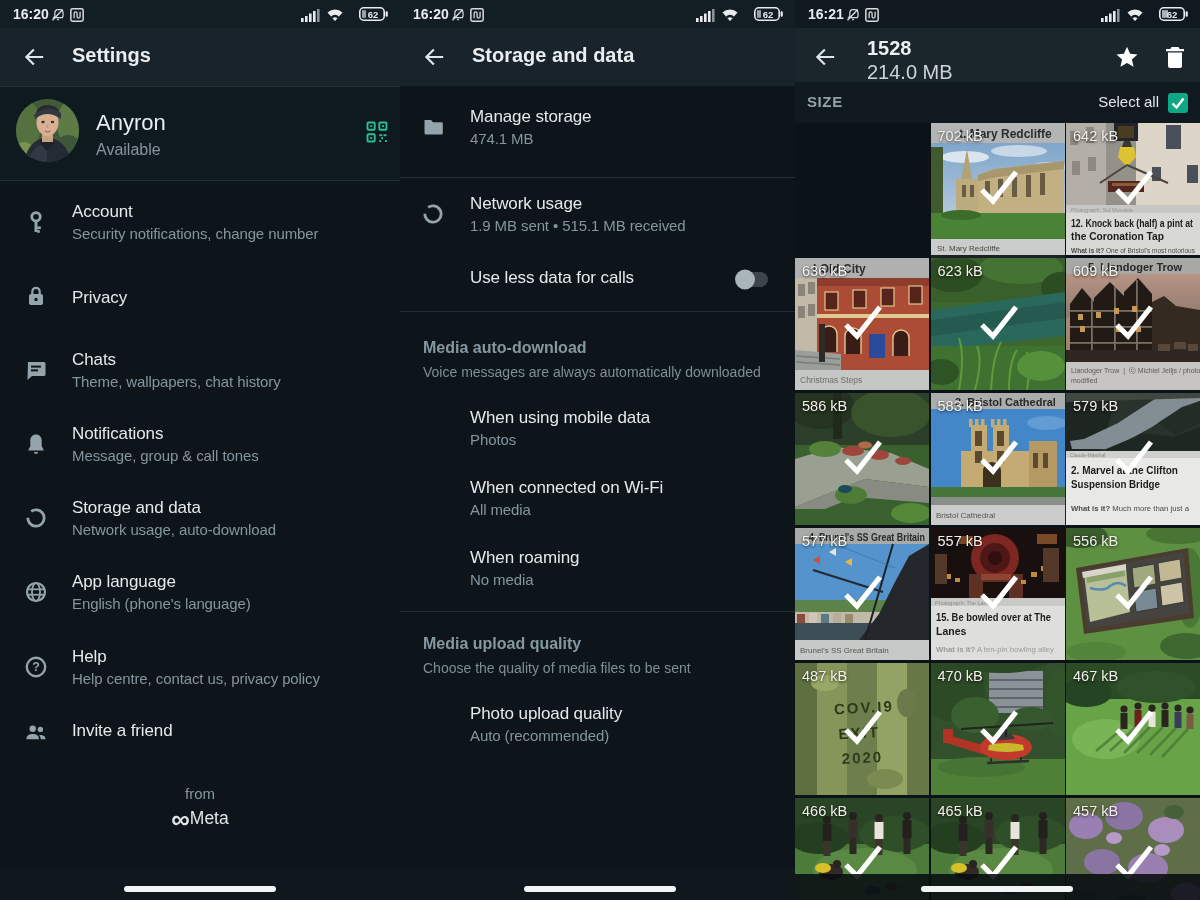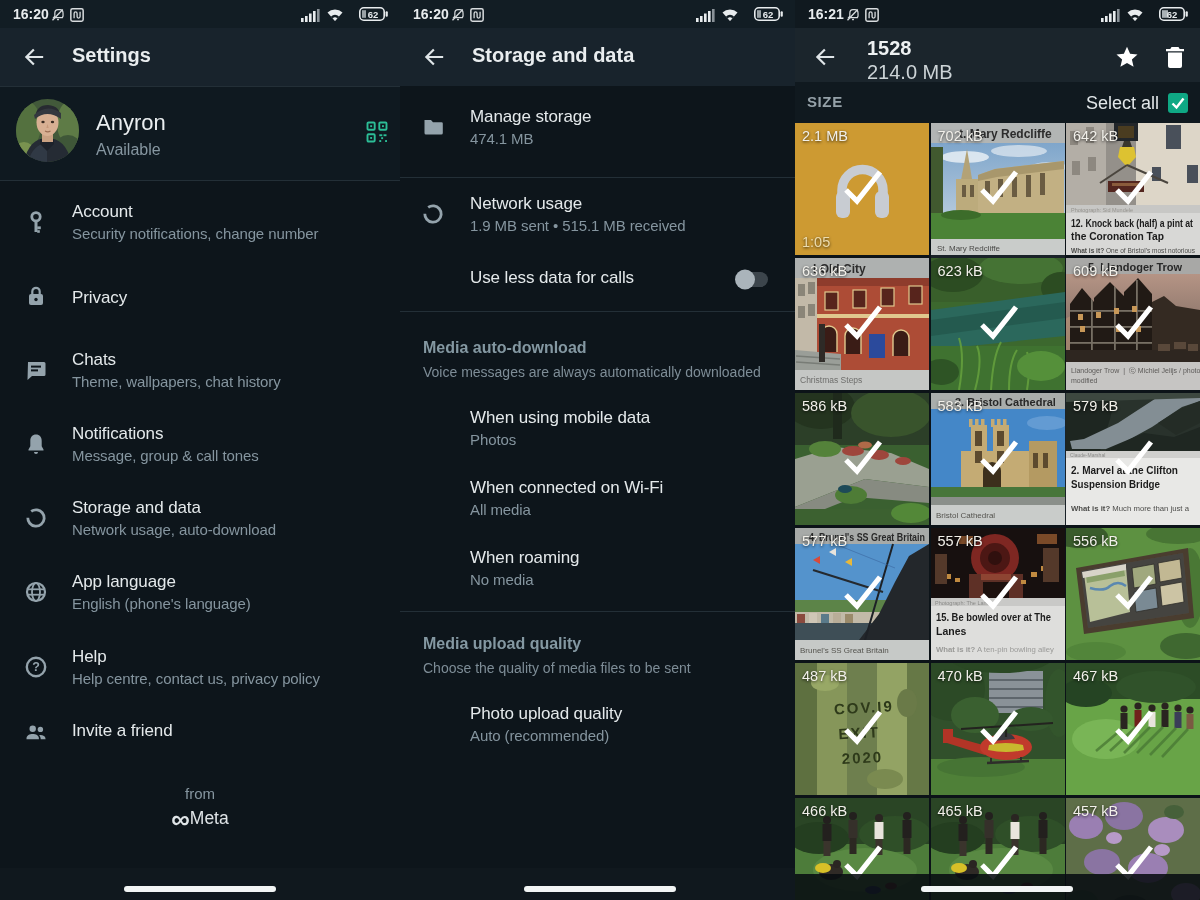--- a/index.html
+++ b/index.html
@@ -284,36 +284,25 @@
       <div class="abs" style="left:72px;top:61px;font-size:20px;color:#cdd4d7">214.0 MB</div>
       <svg class="abs" style="left:320px;top:45px" width="24" height="24" viewBox="0 0 24 24">
 <path d="M12 1.8 l3.1 7 7.4 0.7 -5.6 5 1.7 7.3 -6.6-3.9 -6.6 3.9 1.7-7.3 -5.6-5 7.4-0.7z" fill="#ffffff"></path>
       </svg>
       <svg class="abs" style="left:369px;top:45px" width="22" height="24" viewBox="0 0 22 24">
 <path d="M7.5 2 h7 l1.2 2 H20 v2.2 H2 V4 h4.3 z" fill="#ffffff"></path>
 <path d="M4 7.5 h14 V21 a2 2 0 0 1 -2 2 H6 a2 2 0 0 1 -2 -2 z" fill="#ffffff"></path>
       </svg>
       <div class="abs" style="left:0;top:82px;width:405px;height:41px;background:#10191f"></div>
       <div class="abs" style="left:12px;top:93px;font-size:15px;font-weight:bold;color:#95a1a8;letter-spacing:0.6px">SIZE</div>
-      <div class="abs" style="right:41px;top:93px;font-size:18px;color:#e2e7e9">Select all</div>
+      <div class="abs" style="right:41px;top:93px;font-size:15px;color:#e2e7e9">Select all</div>
       <svg class="abs" style="left:373px;top:93px" width="20" height="20" viewBox="0 0 20 20">
 <rect width="20" height="20" rx="3" fill="#0fa884"></rect>
 <polyline points="4.5,10.5 8.5,14.5 15.5,5.5" fill="none" stroke="#ffffff" stroke-width="2.4"></polyline>
       </svg>
-      <div class="tl" style="left:0px;top:123px;width:134px;height:132px">
-        <svg width="134" height="132" viewBox="0 0 134 132">
-          <rect width="134" height="132" fill="#cd9a32"></rect>
-<path d="M47 80 v-13 a20.5 20.5 0 0 1 41 0 v13" stroke="#c8ccd2" stroke-width="9.5" fill="none"></path>
-<rect x="41" y="68" width="14" height="27" rx="6" fill="#c8ccd2"></rect>
-<rect x="80" y="68" width="14" height="27" rx="6" fill="#c8ccd2"></rect>
-          <polyline points="51,67 62,78 85,49" fill="none" stroke="#ffffff" stroke-width="5.2" stroke-linecap="butt" stroke-linejoin="miter"></polyline>
-        </svg>
-        <b class="sz">2.1 MB</b>
-        <b class="sz" style="top:auto;bottom:5px;color:#ecdcae">1:05</b>
-      </div>
       <div class="tl" style="left:135.5px;top:123px;width:134px;height:168px">
         <svg width="134" height="132" viewBox="0 0 134 132">
           <rect width="134" height="132" fill="#c7cac9"></rect>
 <rect width="134" height="20" fill="#b2b5b4"></rect>
 <text x="28" y="15" font-size="12" font-weight="bold" fill="#2c2c2c" font-family="Liberation Sans,sans-serif">t. Mary Redcliffe</text>
 <rect y="20" width="134" height="76" fill="url(#gsky)"></rect>
 <ellipse cx="34" cy="34" rx="24" ry="6" fill="#e8eef4" opacity="0.85"></ellipse>
 <ellipse cx="88" cy="28" rx="28" ry="6" fill="#dde7ef" opacity="0.75"></ellipse>
 <ellipse cx="118" cy="44" rx="18" ry="5" fill="#dde7ef" opacity="0.6"></ellipse>
 <rect x="0" y="24" width="12" height="72" fill="#41592f"></rect>

